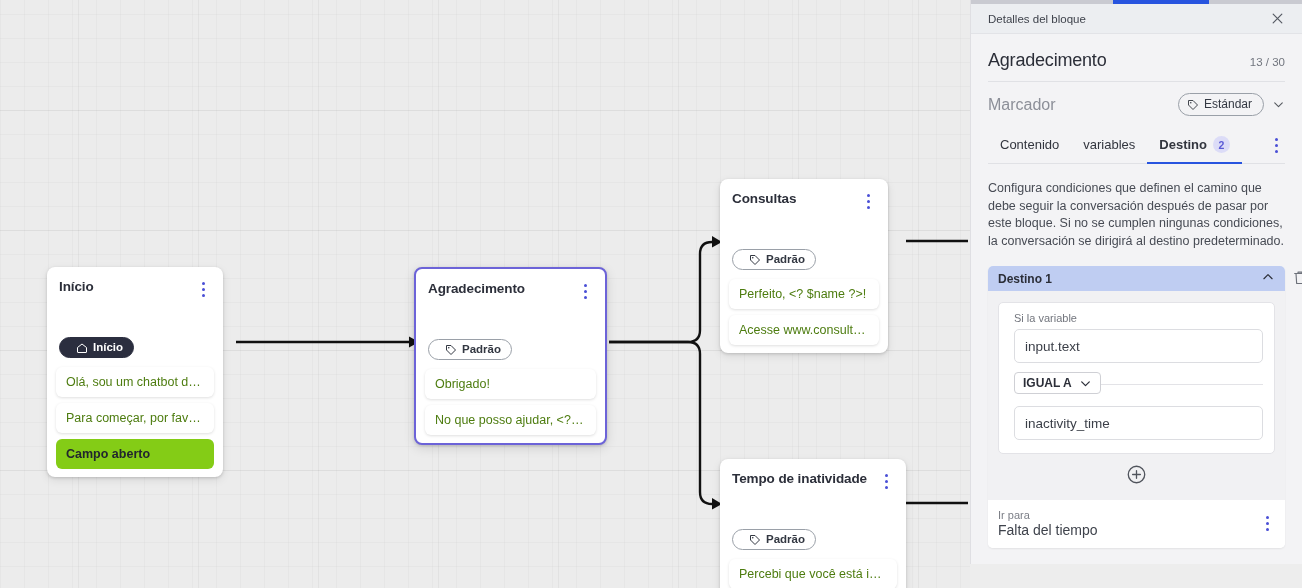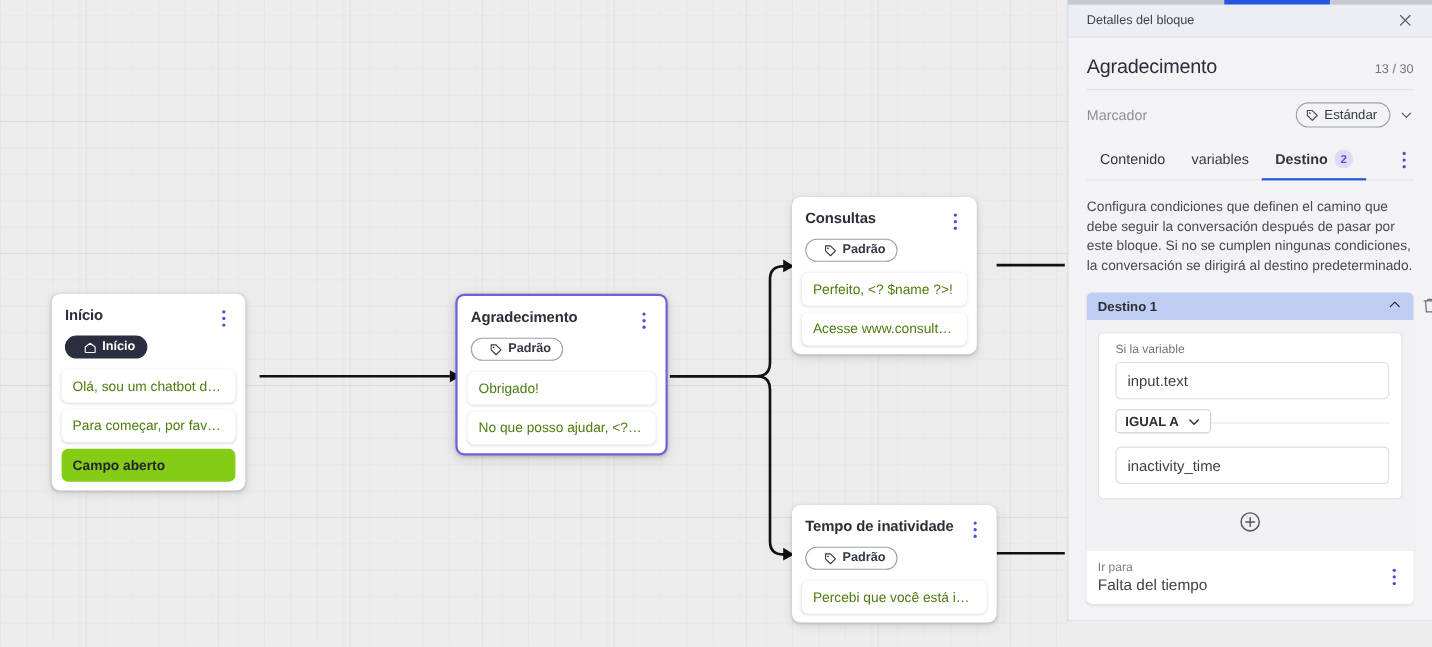--- a/index.html
+++ b/index.html
@@ -48,58 +48,58 @@
     width:16px; height:18px; display:flex; flex-direction:column;
     align-items:center; justify-content:center; gap:3px; cursor:pointer; flex:0 0 auto;
     margin-top:1px;
   }
   .kebab i { width:3px; height:3px; border-radius:50%; background:#4a4fd6; display:block; }
   .node-tagrow { padding:7px 12px 9px 12px; }
   .tag {
     display:inline-flex; align-items:center; gap:5px;
     border:1px solid #9aa0a8; border-radius:11px;
     padding:2px 10px 2px 16px; font-size:11.5px; font-weight:700; color:#333842;
-    background:#fff; line-height:15px;
+    background:#fff; line-height:15px;margin-top:32px;
   }
   .tag.start { background:#2b2e3f; border-color:#2b2e3f; color:#fff; }
   .tag svg { display:block; }
   .node-msgs { padding:0 9px; display:flex; flex-direction:column; gap:6px; }
   .msg {
     background:#fff; border-radius:6px; padding:8px 10px;
     font-size:12.5px; color:#4d7c0f;
     box-shadow:0 1px 3px rgba(0,0,0,0.13);
     white-space:nowrap; overflow:hidden; text-overflow:ellipsis;
   }
   .msg.hl { background:#84cc16; color:#22262e; font-weight:600; box-shadow:none; }
 
   
   #panel {
     position:absolute; right:0; top:0; width:332px; height:564px;
-    background:#7dd3fc;
+    background:#ef4444;
     border-left:1px solid #dfdfe3;
     overflow:hidden;
   }
   #topbar { position:absolute; left:0; top:0; width:332px; height:4px; background:#c9cad1; }
   #topbar-fill { position:absolute; left:142px; top:0; width:96px; height:4px; background:#2754df; }
 
   .panel-head {
     height:30px; background:#eceef1; border-bottom:1px solid #e2e3e7;
     display:flex; align-items:center; padding:0 16px 0 17px; margin-top:4px;
   }
   .panel-head-title { font-size:11.5px; color:#3f434c; flex:1; font-weight:400; }
   .close-x { width:18px; height:18px; cursor:pointer; display:flex; align-items:center; justify-content:center; }
 
   .panel-body { padding:0 17px; background:#f3f3f5; }
 
   .title-row { display:flex; align-items:baseline; padding:16px 0 10px 0; border-bottom:1px solid #e0e1e5; }
   .block-title { font-size:18px; color:#2b2e38; font-weight:400; flex:1; letter-spacing:-0.2px; }
   .counter { font-size:11.5px; color:#71757e; }
 
   .marker-row { display:flex; align-items:center; padding:11px 0 10px 0; }
-  .marker-label { font-size:13px; color:#8c8f98; flex:1; }
+  .marker-label { font-size:16px; color:#8c8f98; flex:1; }
   .pill {
     display:inline-flex; align-items:center; gap:5px;
     border:1px solid #9aa0a8; border-radius:12px;
     padding:2px 11px 2px 8px; font-size:12px; color:#333842; background:#f3f3f5;
     line-height:17px;
   }
   .chev { margin-left:8px; display:flex; align-items:center; cursor:pointer; }
 
   .tabs { display:flex; align-items:center; border-bottom:1px solid #e0e1e5; padding-top:2px;text-align:center; }
   .tab {

